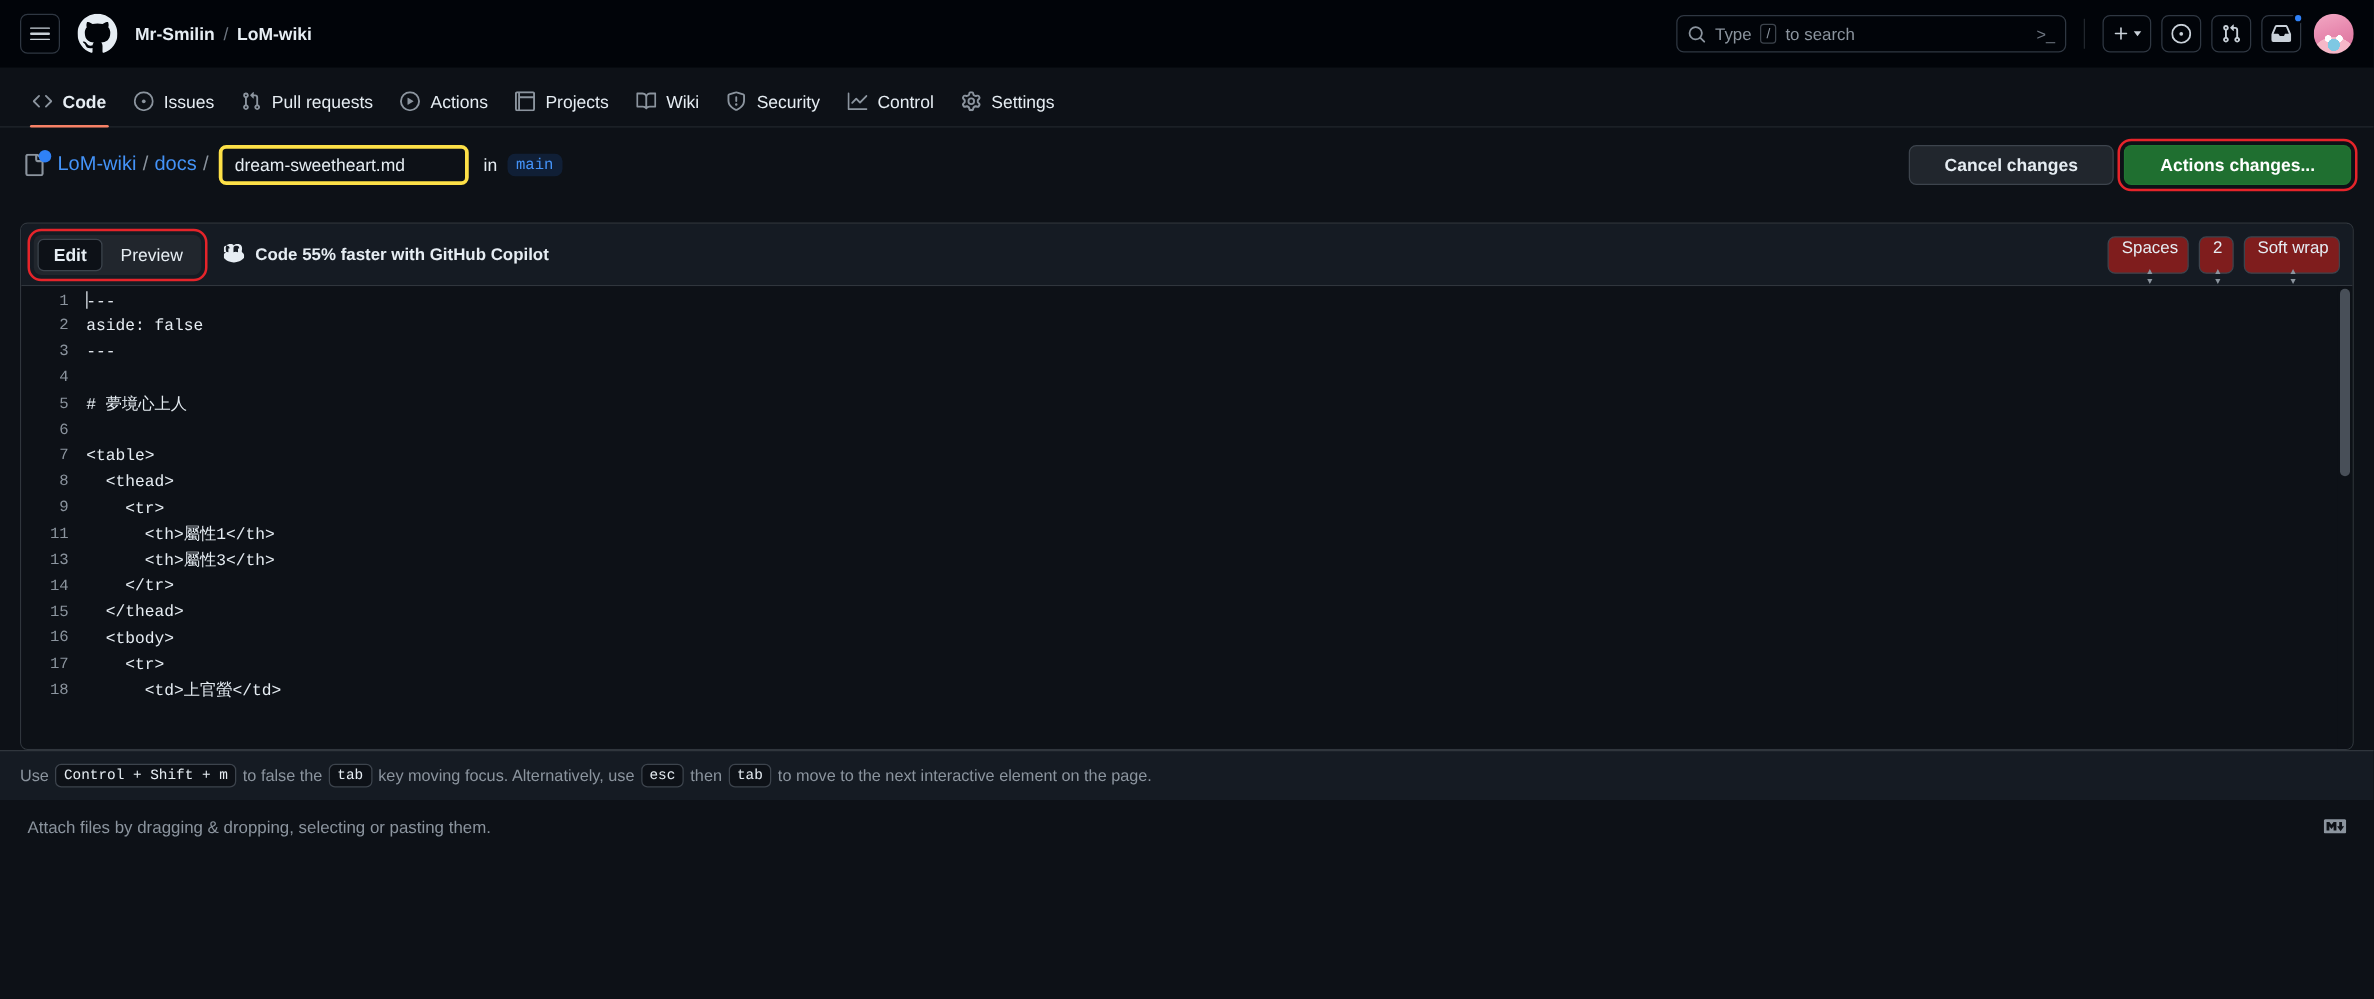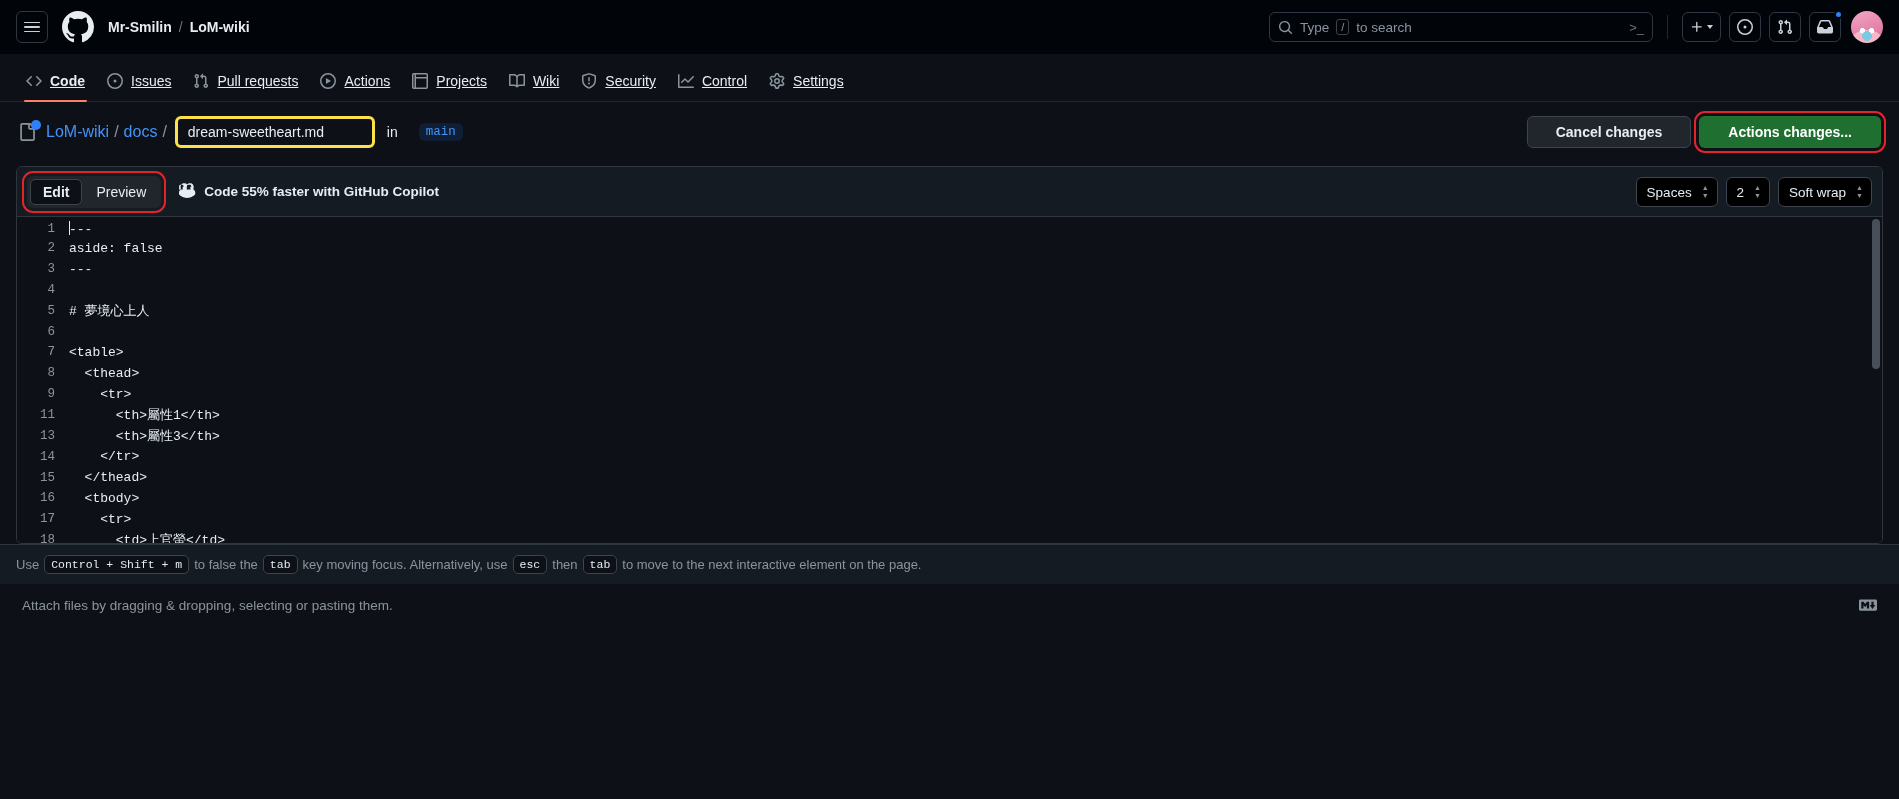--- a/index.html
+++ b/index.html
@@ -37,21 +37,21 @@
   .breadcrumb-top { font-size: 14px; display: flex; align-items: center; gap: 7px; }
   .breadcrumb-top .owner { color: #e6edf3; font-weight: 600; }
   .breadcrumb-top .sep { color: #6e7681; }
   .breadcrumb-top .repo { color: #e6edf3; font-weight: 600; }
 
   .header-right {
     position: absolute; right: 16px; top: 0; height: 54px;
     display: flex; align-items: center; gap: 8px;
   }
   .searchbox {
-    width: 384px; height: 30px;
+    width: 312px; height: 30px;
     border: 1px solid #2f3742;
     border-radius: 6px;
     display: flex; align-items: center;
     padding: 13px 8px;
     color: #8b949e;
     font-size: 13.5px;
     gap: 7px;
   }
   .searchbox .slashkey {
     border: 1px solid #3d444d; border-radius: 3px;
@@ -96,21 +96,20 @@
     padding: 0 16px;
     border-bottom: 1px solid #21262d;
     gap: 2px;
   }
   .nav-item {
     display: flex; align-items: center; gap: 8px;
     padding: 0 10px; height: 40px;
     font-size: 14px; color: #e6edf3;
     position: relative;
     border-radius: 6px 6px 0 0;
-    text-decoration: underline;
   }
   .nav-item .nav-ico { display: flex; align-items: center; color: #8b949e; }
   .nav-item.active { font-weight: 600; }
   .nav-item.active::after {
     content: ""; position: absolute;
     left: 8px; right: 8px; bottom: -1px; height: 2px;
     background: #f78166; border-radius: 2px;
   }
 
   
@@ -135,21 +134,21 @@
     background: #0d1117;
     border: 3px solid #fde047;
     border-radius: 6px;
     color: #e6edf3;
     font-size: 14px;
     padding: 0 10px;
     font-family: "Liberation Sans", sans-serif;
   }
   .in-label { margin-left: 12px; font-size: 14px; color: #e6edf3; }
   .branch-chip {
-    margin-left: 21px;
+    margin-left: 8px;
     background: #1f6feb26;
     color: #4493f8;
     border-radius: 6px;
     padding: 2px 7px;
     font-size: 12.5px;
     font-family: "Liberation Mono", monospace;
   }
   .file-actions {
     position: absolute; right: 18px; top: 0; height: 60px;
     display: flex; align-items: center; gap: 8px;
@@ -159,26 +158,26 @@
     border-radius: 6px;
     font-size: 14px; font-weight: 600;
     display: flex; align-items: center; justify-content: center;
   }
   .btn-default { background: #21262d; border: 1px solid #3d444d; color: #e6edf3; }
   .btn-primary { background: #1f6f30; border: 1px solid #2ea04326; color: #ffffff; }
   .hl-red { outline: 2px solid #e5242a; outline-offset: 3px; border-radius: 6px; }
 
   
   .editor-shell {
-    margin: 4px 16px 0 16px;
+    margin: 16px 16px 0 16px;
     border: 1px solid #30363d;
     border-radius: 6px;
     background: #0d1117;
     overflow: hidden;
-    height: 378px;
+    height: 422px;
     position: relative;
   }
   .editor-toolbar {
     height: 50px;
     background: #151b23;
     display: flex; align-items: center;
     padding: 0 10px;
     border-bottom: 1px solid #30363d;
     position: relative;
   }
@@ -201,28 +200,29 @@
     margin-left: 18px;
     display: flex; align-items: center; gap: 8px;
     font-size: 13.5px; font-weight: 600; color: #e6edf3;
   }
   .toolbar-right {
     position: absolute; right: 10px; top: 0; height: 50px;
     display: flex; align-items: center; gap: 8px;
   }
   .select-ctl {
     height: 30px;
-    background: #000000;
+    background: #7f1d1d;
     border: 1px solid #3d444d;
     border-radius: 6px;
     display: flex; align-items: center;
     padding: 0 8px 0 10px;
     gap: 10px;
     font-size: 13.5px;
     color: #e6edf3;
+    flex-direction: column;
   }
   .updown { display: flex; flex-direction: column; gap: 2px; color: #8b949e; }
   .updown i { font-style: normal; font-size: 7px; line-height: 6px; }
 
   
   .code-area {
     position: relative;
     height: 372px;
     background: #0d1117;
     overflow: hidden;

